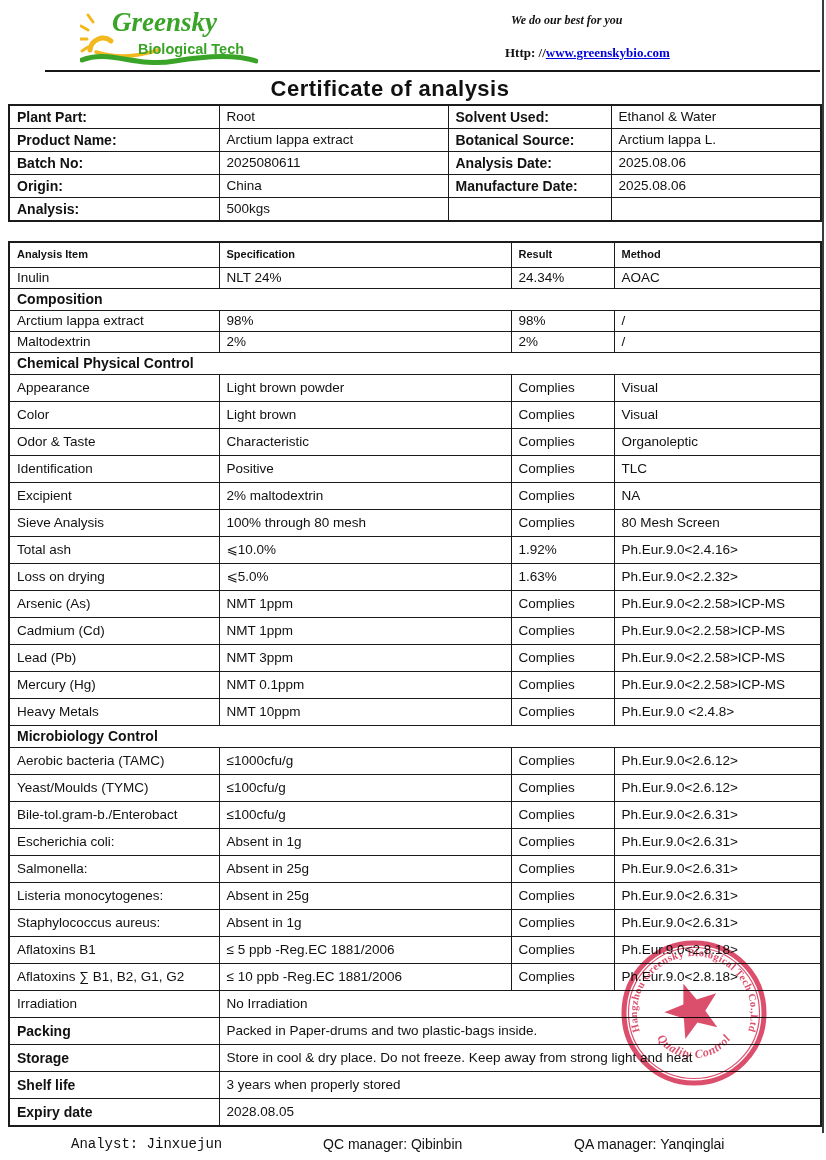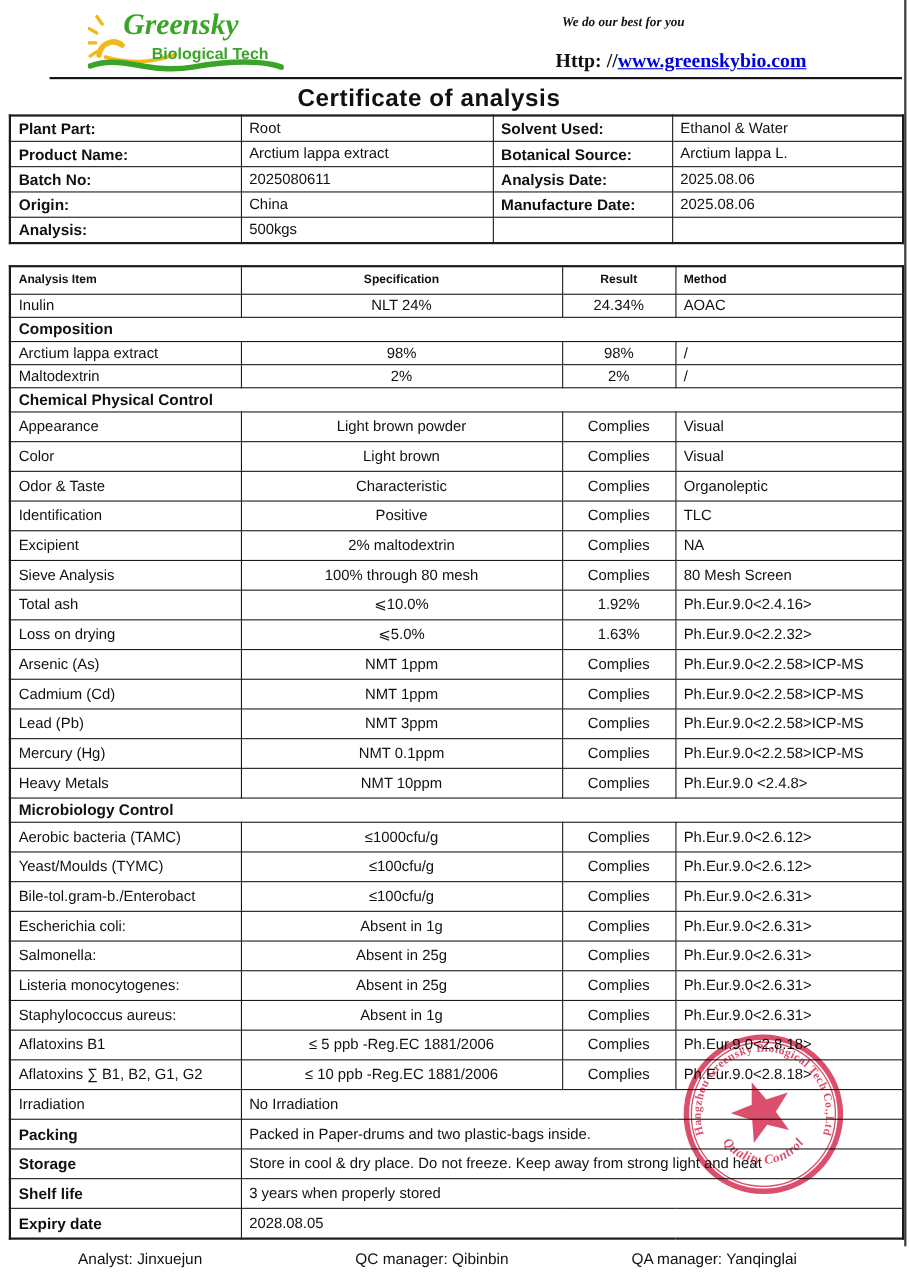--- a/index.html
+++ b/index.html
@@ -8,41 +8,41 @@
   }
   html,body{margin:0;padding:0;}
   body{
     width:826px;height:1160px;position:relative;background:#ffffff;
     font-family:"Liberation Sans",sans-serif;color:var(--text_dark);overflow:hidden;
   }
   .logo-svg{position:absolute;left:80px;top:4px;}
   .tagline{position:absolute;left:511px;top:13px;font-family:"Liberation Serif",serif;
     font-weight:bold;font-style:italic;font-size:12px;}
   .url-line{position:absolute;left:505px;top:45px;font-family:"Liberation Serif",serif;
-    font-weight:bold;font-size:18px;}
+    font-weight:bold;font-size:13px;}
   .url-line a{color:var(--link_blue);text-decoration:underline;}
   .rule{position:absolute;left:45px;top:70px;width:775px;height:2px;background:#161616;}
   .title{position:absolute;left:-16px;top:76px;width:812px;text-align:center;
     font-size:22px;font-weight:bold;letter-spacing:0.5px;}
   table{border-collapse:collapse;table-layout:fixed;position:absolute;left:8px;
     border:2px solid var(--border_dark);background:transparent;}
   #info-table{top:104px;width:812px;}
   #analysis-table{top:241px;width:812px;}
   td{border:1px solid var(--border_dark);font-size:13.5px;padding:0 7px;
     overflow:hidden;white-space:nowrap;line-height:1.05;}
   td.b{font-weight:bold;font-size:14px;}
-  td.c{text-align:center;}
+  td.c{}
   tr.info td{height:22px;}
   tr.head td{height:24px;font-weight:bold;font-size:11px;}
   tr.sm td{height:20px;}
   tr.section td{height:21px;font-weight:bold;font-size:14px;}
   tr.item td{height:26px;}
   tr.wide td{height:26px;}
   .footer-item{position:absolute;top:1136px;font-size:14px;}
-  #footer-analyst{left:71px;} #footer-qc{left:323px;} #footer-qa{left:574px;}
+  #footer-analyst{left:71px;font-family:Liberation Mono, monospace;} #footer-qc{left:323px;} #footer-qa{left:574px;}
   .stamp-svg{position:absolute;left:619px;top:938px;opacity:0.87;mix-blend-mode:multiply;}
   .page-edge{position:absolute;left:822px;top:0;width:2px;height:1133px;background:#3a3a3a;}
 </style>
 </head>
 <body>
 
 <svg class="logo-svg" width="178" height="64" viewBox="0 0 178 64">
   <g stroke="var(--sun_yellow)" stroke-linecap="round" fill="none">
     <line x1="13" y1="18" x2="8" y2="11" stroke-width="3"></line>
     <line x1="8" y1="26" x2="1" y2="22" stroke-width="3"></line>

